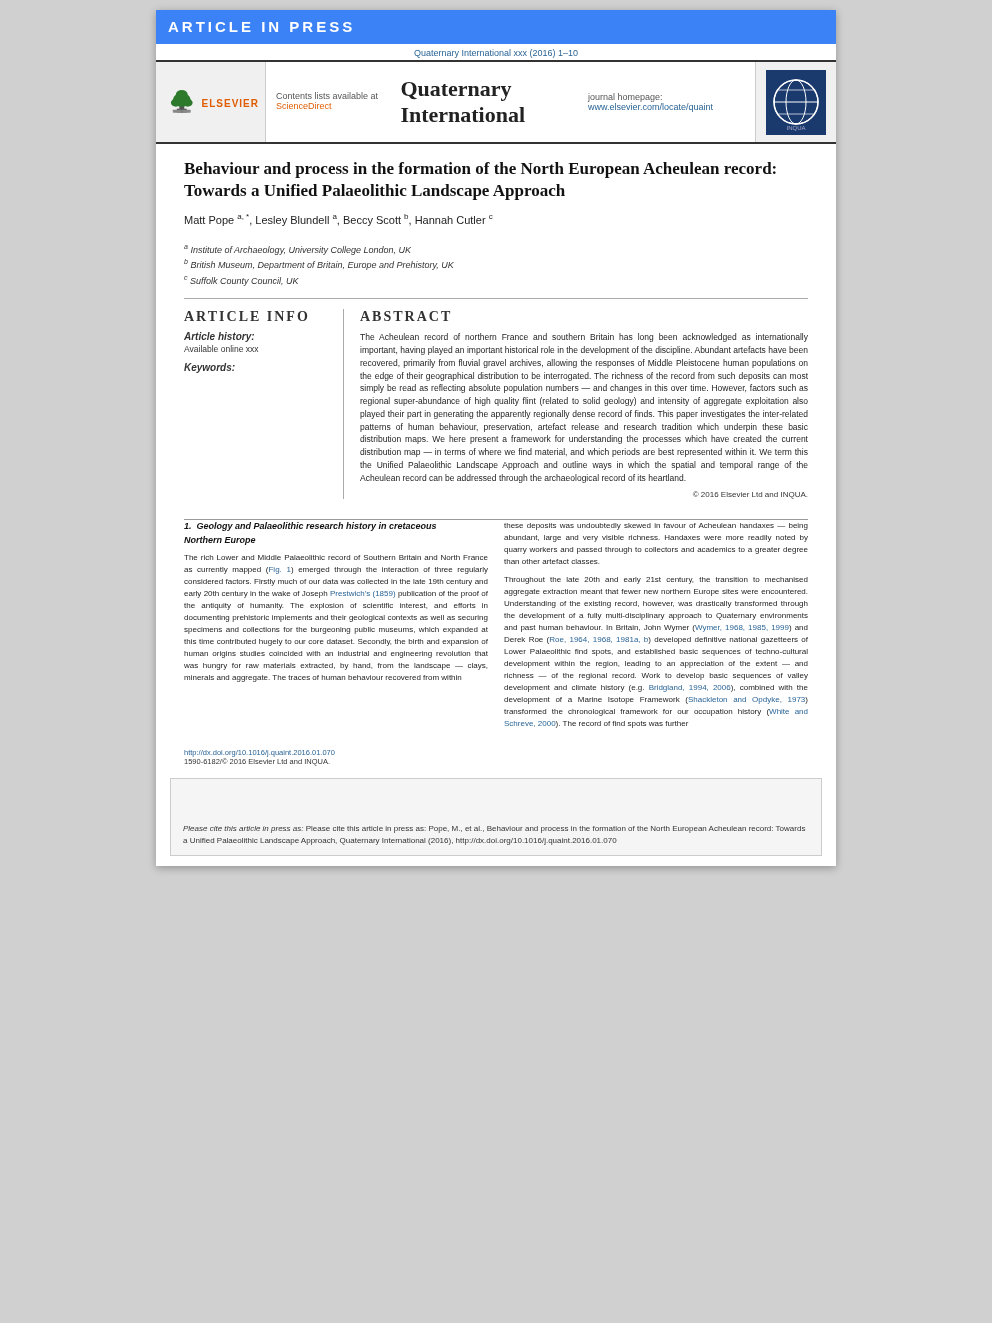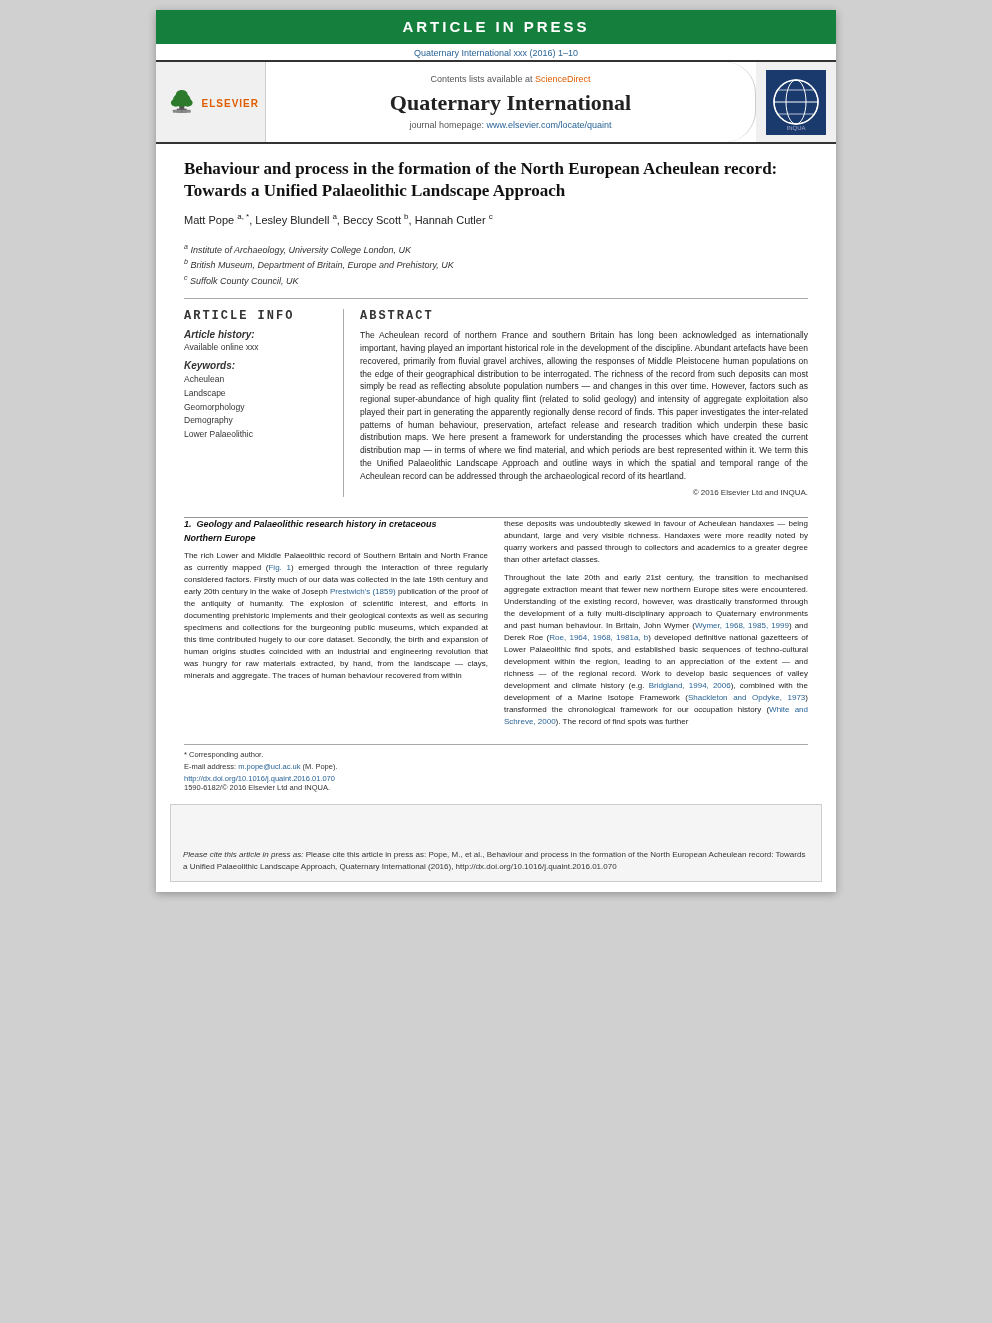--- a/index.html
+++ b/index.html
@@ -12,22 +12,21 @@
     }
     .page {
       width: 680px;
       background: #fff;
       box-shadow: 0 2px 8px rgba(0,0,0,0.3);
       padding: 0;
       position: relative;
     }
     
     .aip-banner {
-      background: #15803d;
-      text-align: center;
+      background: #3b82f6;
       padding: 8px 12px;
     }
     .aip-banner span {
       color: #fff;
       font-size: 15px;
       font-weight: bold;
       letter-spacing: 3px;
       text-transform: uppercase;
       font-family: Arial, sans-serif;
     }
@@ -62,26 +61,25 @@
       color: #e05c00;
       font-size: 10px;
       font-weight: bold;
       font-family: Arial, sans-serif;
       letter-spacing: 1px;
       margin-top: 2px;
     }
     .header-center {
       flex: 1;
       display: flex;
-      flex-direction: column;
+      flex-direction: row;
       align-items: center;
       justify-content: center;
       padding: 8px 10px;
       border-right: 1px solid #ccc;
-      border-radius: 31px;
     }
     .contents-line {
       font-size: 9px;
       color: #555;
       font-family: Arial, sans-serif;
       margin-bottom: 2px;
     }
     .sciencedirect-link {
       color: #e05c00;
       font-size: 9px;
@@ -154,26 +152,26 @@
     .left-col {
       width: 160px;
       flex-shrink: 0;
       border-right: 1px solid #aaa;
       padding-right: 12px;
     }
     .right-col {
       flex: 1;
     }
     .section-label {
-      font-size: 12px;
+      font-size: 14px;
       font-weight: bold;
       letter-spacing: 2px;
       text-transform: uppercase;
       color: #333;
-      font-family: Liberation Mono, monospace;
+      font-family: Liberation Serif, serif;
       margin-bottom: 6px;
     }
     .info-subtitle {
       font-size: 10px;
       font-style: italic;
       font-weight: bold;
       color: #333;
       font-family: Arial, sans-serif;
       margin-bottom: 2px;
     }
@@ -346,27 +344,20 @@
       <div class="affiliation-line"><sup>c</sup> Suffolk County Council, UK</div>
     </div>
 
     <div class="two-col">
 
       <div class="left-col">
         <div class="section-label">ARTICLE INFO</div>
         <div class="info-subtitle">Article history:</div>
         <div class="info-value">Available online xxx</div>
         <div class="info-subtitle">Keywords:</div>
-        <div class="keywords-list">
-          <div>Acheulean</div>
-          <div>Landscape</div>
-          <div>Geomorphology</div>
-          <div>Demography</div>
-          <div>Lower Palaeolithic</div>
-        </div>
       </div>
 
       <div class="right-col">
         <div class="section-label">ABSTRACT</div>
         <div class="abstract-text">The Acheulean record of northern France and southern Britain has long been acknowledged as internationally important, having played an important historical role in the development of the discipline. Abundant artefacts have been recovered, primarily from fluvial gravel archives, allowing the responses of Middle Pleistocene human populations on the edge of their geographical distribution to be interrogated. The richness of the record from such deposits can most simply be read as reflecting absolute population numbers — and changes in this over time. However, factors such as regional super-abundance of high quality flint (related to solid geology) and intensity of aggregate exploitation also played their part in generating the apparently regionally dense record of finds. This paper investigates the inter-related patterns of human behaviour, preservation, artefact release and research tradition which underpin these basic distribution maps. We here present a framework for understanding the processes which have created the current distribution map — in terms of where we find material, and which periods are best represented within it. We term this the Unified Palaeolithic Landscape Approach and outline ways in which the spatial and temporal range of the Acheulean record can be addressed through the archaeological record of its heartland.</div>
         <div class="copyright-line">© 2016 Elsevier Ltd and INQUA.</div>
       </div>
     </div>
   </div>
 
@@ -380,30 +371,20 @@
       </div>
       <p>The rich Lower and Middle Palaeolithic record of Southern Britain and North France as currently mapped (<a class="inline-link">Fig. 1</a>) emerged through the interaction of three regularly considered factors. Firstly much of our data was collected in the late 19th century and early 20th century in the wake of Joseph <a class="inline-link">Prestwich's (1859)</a> publication of the proof of the antiquity of humanity. The explosion of scientific interest, and efforts in documenting prehistoric implements and their geological contexts as well as securing specimens and collections for the burgeoning public museums, which expanded at this time contributed hugely to our core dataset. Secondly, the birth and expansion of human origins studies coincided with an industrial and engineering revolution that was hungry for raw materials extracted, by hand, from the landscape — clays, minerals and aggregate. The traces of human behaviour recovered from within</p>
     </div>
 
     <div class="body-col">
       <p>these deposits was undoubtedly skewed in favour of Acheulean handaxes — being abundant, large and very visible richness. Handaxes were more readily noted by quarry workers and passed through to collectors and academics to a greater degree than other artefact classes.</p>
       <p>Throughout the late 20th and early 21st century, the transition to mechanised aggregate extraction meant that fewer new northern Europe sites were encountered. Understanding of the existing record, however, was drastically transformed through the development of a fully multi-disciplinary approach to Quaternary environments and past human behaviour. In Britain, John Wymer (<a class="inline-link">Wymer, 1968, 1985, 1999</a>) and Derek Roe (<a class="inline-link">Roe, 1964, 1968, 1981a, b</a>) developed definitive national gazetteers of Lower Palaeolithic find spots, and established basic sequences of techno-cultural development within the region, leading to an appreciation of the extent — and richness — of the regional record. Work to develop basic sequences of valley development and climate history (e.g. <a class="inline-link">Bridgland, 1994, 2006</a>), combined with the development of a Marine Isotope Framework (<a class="inline-link">Shackleton and Opdyke, 1973</a>) transformed the chronological framework for our occupation history (<a class="inline-link">White and Schreve, 2000</a>). The record of find spots was further</p>
     </div>
   </div>
 
-  <div style="margin: 0 28px; border-top: 1px solid #aaa; padding-top: 4px;">
-    <div class="footnote-line">
-      <span>* Corresponding author.</span>
-    </div>
-    <div class="footnote-line">
-      <span>E-mail address:</span>
-      <a class="footnote-link">m.pope@ucl.ac.uk</a>
-      <span>(M. Pope).</span>
-    </div>
-  </div>
 
   <div class="doi-line">
     <a class="footnote-link">http://dx.doi.org/10.1016/j.quaint.2016.01.070</a>
   </div>
   <div class="issn-line">1590-6182/© 2016 Elsevier Ltd and INQUA.</div>
 
   <div class="bottom-banner">
     <div class="bottom-banner-text">
       <span class="label">Please cite this article in press as: </span>
       <span>Please cite this article in press as: Pope, M., et al., Behaviour and process in the formation of the North European Acheulean record: Towards a Unified Palaeolithic Landscape Approach, Quaternary International (2016), http://dx.doi.org/10.1016/j.quaint.2016.01.070</span>

